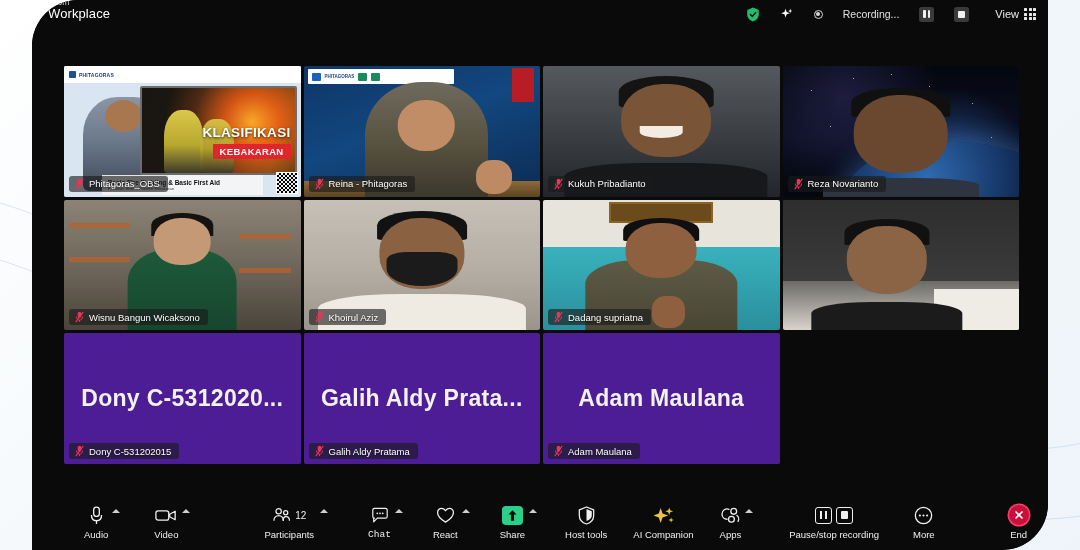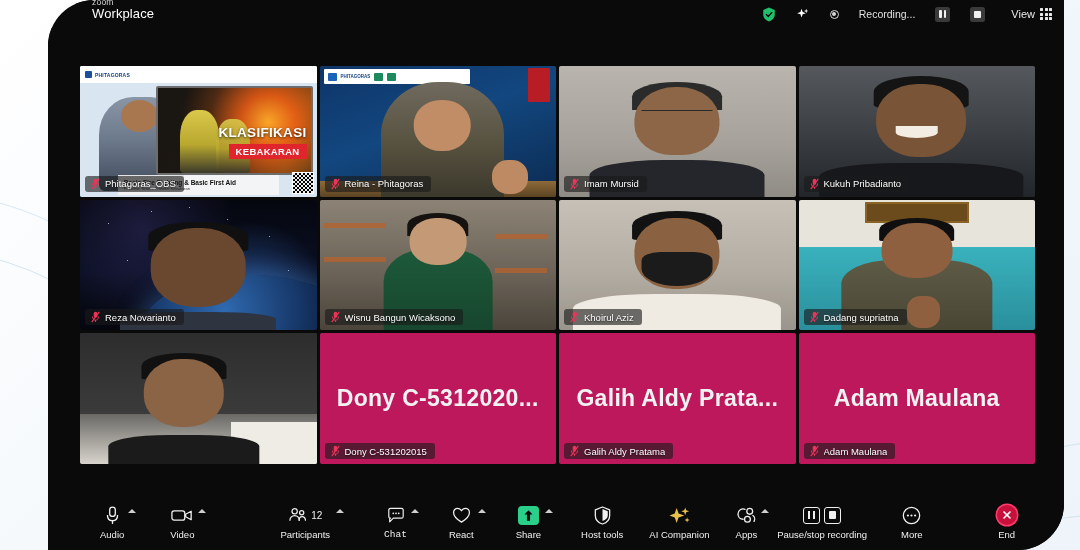--- a/index.html
+++ b/index.html
@@ -22,26 +22,25 @@
   }
   .sw1 { width: 620px; height: 620px; right: -250px; top: -170px; }
   .sw2 { width: 760px; height: 760px; right: -330px; top: -240px; }
   .sw3 { width: 520px; height: 520px; left: -330px; bottom: -220px;
          border-color: rgba(140,185,215,.35); }
   .sw4 { width: 660px; height: 660px; left: -420px; bottom: -300px; }
 
   
   #window {
     position: absolute;
-    left: 48px; top: 0; width: 1016px; height: 550px;
+    left: 32px; top: 0; width: 1016px; height: 550px;
     background: #0a0a0a;
     border-top-left-radius: 46px;
     border-bottom-right-radius: 46px;
     overflow: hidden;
-    padding-left: 28px;
   }
 
   
   #topbar {
     position: relative;
     height: 28px;
     background: #0a0a0a;
     display: flex; align-items: center;
     color: #e8e8e8;
   }
@@ -118,21 +117,21 @@
     font-size: 9.5px; color: #ffffff; white-space: nowrap;
     overflow: hidden; text-overflow: ellipsis;
     text-shadow: 0 1px 2px rgba(0,0,0,.7);
   }
   .mic-muted { width: 9px; height: 12px; flex: 0 0 auto; display: block; }
 
   
   .noviddisp {
     position: absolute; inset: 0;
     display: flex; align-items: center; justify-content: center;
-    background: #be185d;
+    background: #4c1d95;
   }
   .noviddisp span {
     color: #f2f2f2; font-size: 23px; font-weight: 700;
     letter-spacing: .3px; white-space: nowrap; padding: 0 8px;
     overflow: hidden; text-overflow: ellipsis; max-width: 100%;
   }
 
   
   .obs-bg { position: absolute; inset: 0; background: #d9e6f2; }
   .obs-head {
@@ -540,37 +539,20 @@
           <svg class="mic-muted" viewBox="0 0 12 16">
             <rect x="3.6" y="1" width="4.8" height="8" rx="2.4" fill="#e8355a"></rect>
             <path d="M2 7.4 C2 10.6 4 12.2 6 12.2 C8 12.2 10 10.6 10 7.4" stroke="#e8355a" stroke-width="1.3" fill="none"></path>
             <line x1="6" y1="12" x2="6" y2="14.6" stroke="#e8355a" stroke-width="1.3"></line>
             <line x1="1" y1="14.8" x2="11" y2="1.2" stroke="#e8355a" stroke-width="1.5"></line>
           </svg>
           <span class="nm">Reina - Phitagoras</span>
         </div>
       </div>
 
-      <div class="tile">
-        <div class="imam-bg">
-          <div class="imam-hair"></div>
-          <div class="imam-head"></div>
-          <div class="imam-glass"></div>
-          <div class="imam-body"></div>
-        </div>
-        <div class="namebar">
-          <svg class="mic-muted" viewBox="0 0 12 16">
-            <rect x="3.6" y="1" width="4.8" height="8" rx="2.4" fill="#e8355a"></rect>
-            <path d="M2 7.4 C2 10.6 4 12.2 6 12.2 C8 12.2 10 10.6 10 7.4" stroke="#e8355a" stroke-width="1.3" fill="none"></path>
-            <line x1="6" y1="12" x2="6" y2="14.6" stroke="#e8355a" stroke-width="1.3"></line>
-            <line x1="1" y1="14.8" x2="11" y2="1.2" stroke="#e8355a" stroke-width="1.5"></line>
-          </svg>
-          <span class="nm">Imam Mursid</span>
-        </div>
-      </div>
 
       <div class="tile">
         <div class="kukuh-bg">
           <div class="kukuh-hair"></div>
           <div class="kukuh-head"></div>
           <div class="kukuh-smile"></div>
           <div class="kukuh-body"></div>
         </div>
         <div class="namebar">
           <svg class="mic-muted" viewBox="0 0 12 16">
@@ -825,21 +807,21 @@
           <path d="M9.4 2.4 C6 1 2 3.4 2 7.4 C2 10.6 4.4 13 7.4 13" stroke="#f0f0f0" stroke-width="1.4" fill="none" stroke-linecap="round"></path>
           <circle cx="14.4" cy="4.6" r="3.1" stroke="#f0f0f0" stroke-width="1.4" fill="none"></circle>
           <circle cx="12" cy="13" r="3.1" stroke="#f0f0f0" stroke-width="1.4" fill="none"></circle>
           <path d="M17.8 9 C19.6 10.4 20.2 13.2 19 15.2" stroke="#f0f0f0" stroke-width="1.4" fill="none" stroke-linecap="round"></path>
         </svg>
       </span>
       <span class="tb-lbl">Apps</span>
       <span class="caret"></span>
     </div>
 
-    <div class="tb-item" style="margin-left:20px;">
+    <div class="tb-item" style="margin-left:48px;">
       <span class="tb-ico" style="gap:4px;">
         <span style="width:17px;height:17px;border:1.4px solid #f0f0f0;border-radius:3px;display:flex;align-items:center;justify-content:center;gap:2.5px;">
           <i style="width:2.6px;height:8px;background:#f0f0f0;display:block;"></i>
           <i style="width:2.6px;height:8px;background:#f0f0f0;display:block;"></i>
         </span>
         <span style="width:17px;height:17px;border:1.4px solid #f0f0f0;border-radius:3px;display:flex;align-items:center;justify-content:center;">
           <i style="width:7.5px;height:7.5px;background:#f0f0f0;display:block;border-radius:1px;"></i>
         </span>
       </span>
       <span class="tb-lbl">Pause/stop recording</span>

